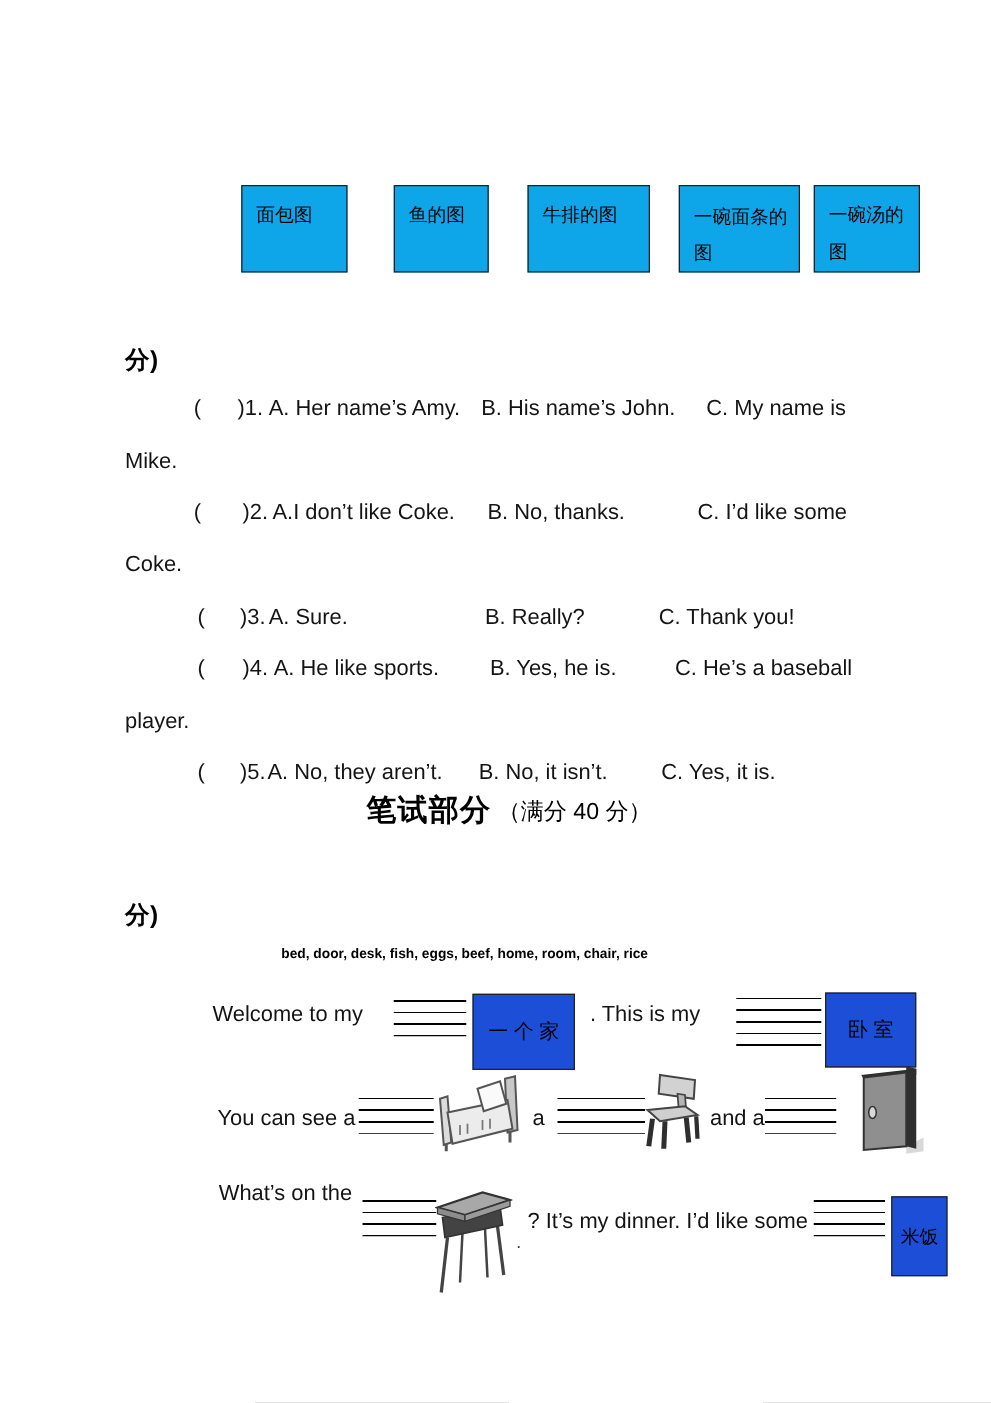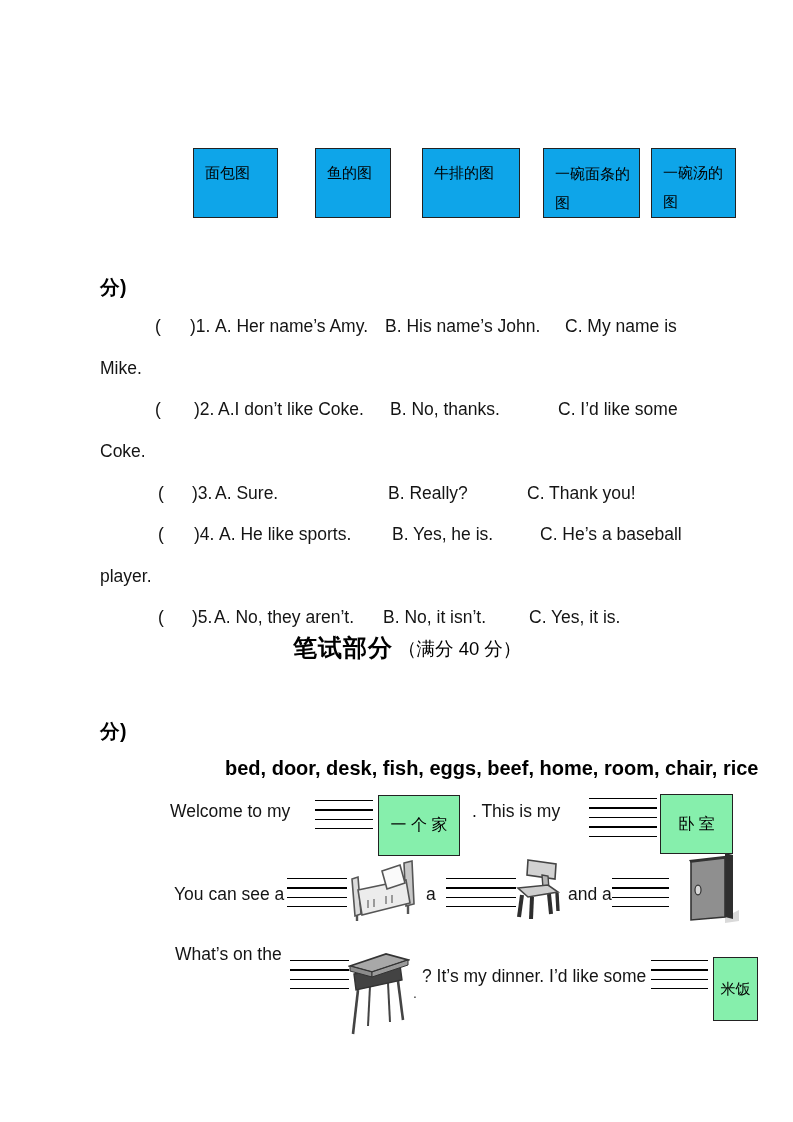--- a/index.html
+++ b/index.html
@@ -21,28 +21,28 @@
   }
   .blank4 {
     position:absolute; height:29px;
     background:repeating-linear-gradient(#000 0 1.4px, transparent 1.4px 9.4px);
   }
   .blank5 {
     position:absolute; height:39px;
     background:repeating-linear-gradient(#000 0 1.4px, transparent 1.4px 9.4px);
   }
   .hintbox {
-    position:absolute; border:1.6px solid #222; background:#86efac;
+    position:absolute; border:1.6px solid #222; background:#1d4ed8;
     display:flex; align-items:center; justify-content:center;
     font-size:16px; color:#000;
   }
   .banner { display:flex; align-items:center; gap:5px; }
   .banner-title { font-size:24px; font-weight:700; color:#000; letter-spacing:1px; }
   .banner-note  { font-size:18.5px; color:#000; }
-  .wordbank { font-size:20px; font-weight:700; color:#000; }
+  .wordbank { font-size:11px; font-weight:700; color:#000; }
   .dot { font-size:14px; color:#333; }
   svg { display:block; }
 </style>
 </head>
 <body>
 
 <div class="page">
 
   <div class="picbox" style="left:193px;width:85px"><span>面包图</span></div>
   <div class="picbox" style="left:315px;width:76px"><span>鱼的图</span></div>

